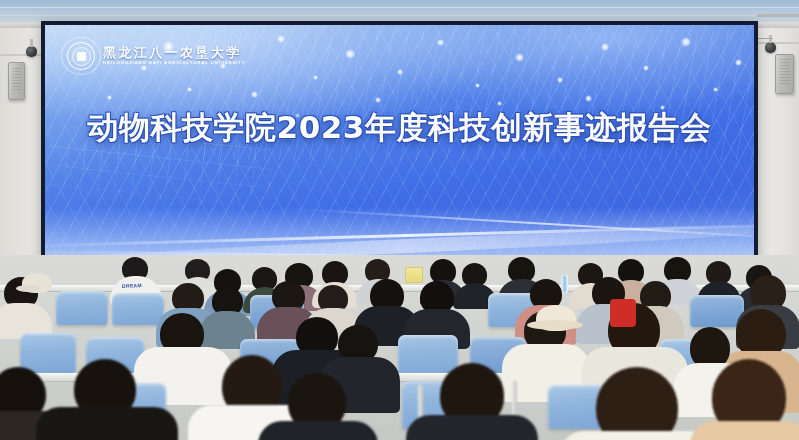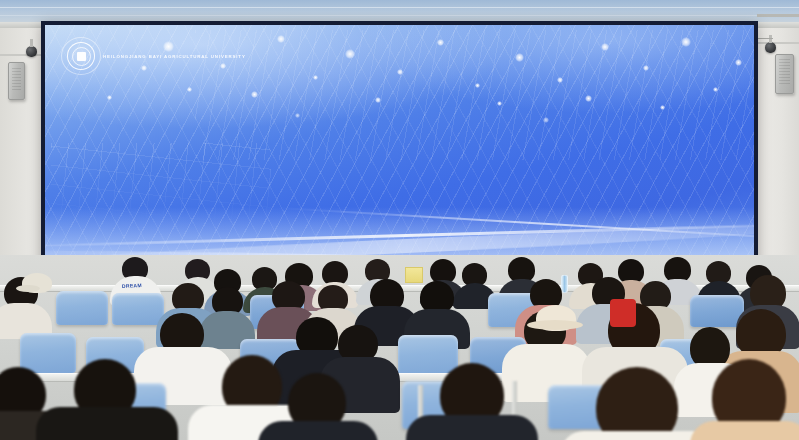--- a/index.html
+++ b/index.html
@@ -286,25 +286,27 @@
         <div class="dot" style="left:62px;top:70px;width:5px;height:5px;"></div>
         <div class="dot" style="left:250px;top:88px;width:5px;height:5px;opacity:.7;"></div>
         <div class="dot" style="left:498px;top:92px;width:6px;height:6px;opacity:.7;"></div>
       </div>
 
       <div class="logo-row">
         <div class="logo-seal">
           <div class="core"></div>
         </div>
         <div class="logo-text">
+          <div class="logo-cn">黑龙江八一农垦大学</div>
           <div class="logo-en">HEILONGJIANG BAYI AGRICULTURAL UNIVERSITY</div>
         </div>
       </div>
       <div class="logo-ring"></div>
 
+      <div class="slide-title">动物科技学院2023年度科技创新事迹报告会</div>
 
       <div class="glowpad"></div>
       <div class="wave" style="bottom:34px;height:3px;transform:rotate(-1.6deg);"></div>
       <div class="wave" style="bottom:18px;height:14px;opacity:.55;transform:rotate(-2.6deg);"></div>
       <div class="wave" style="bottom:46px;left:32%;width:78%;height:2px;opacity:.8;transform:rotate(3.4deg);"></div>
       <div class="wave" style="bottom:6px;height:9px;opacity:.7;transform:rotate(1.2deg);"></div>
     </div>
   </div>
 
   <div class="audience">

